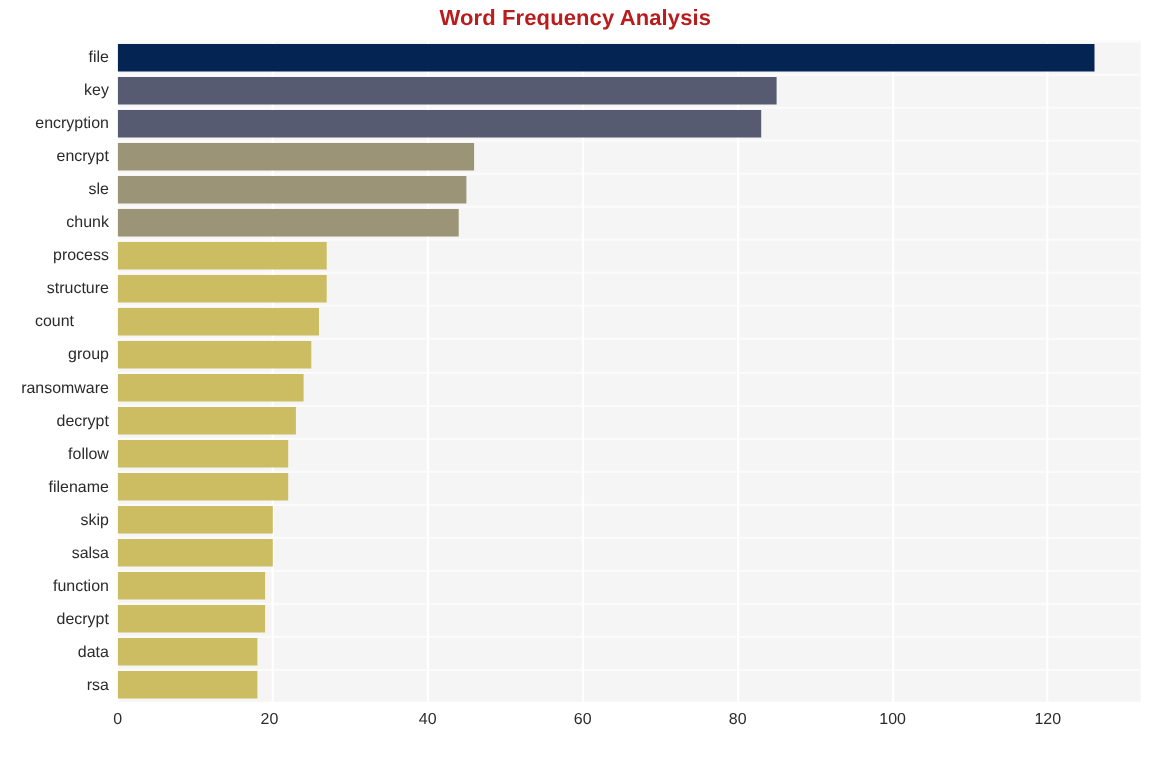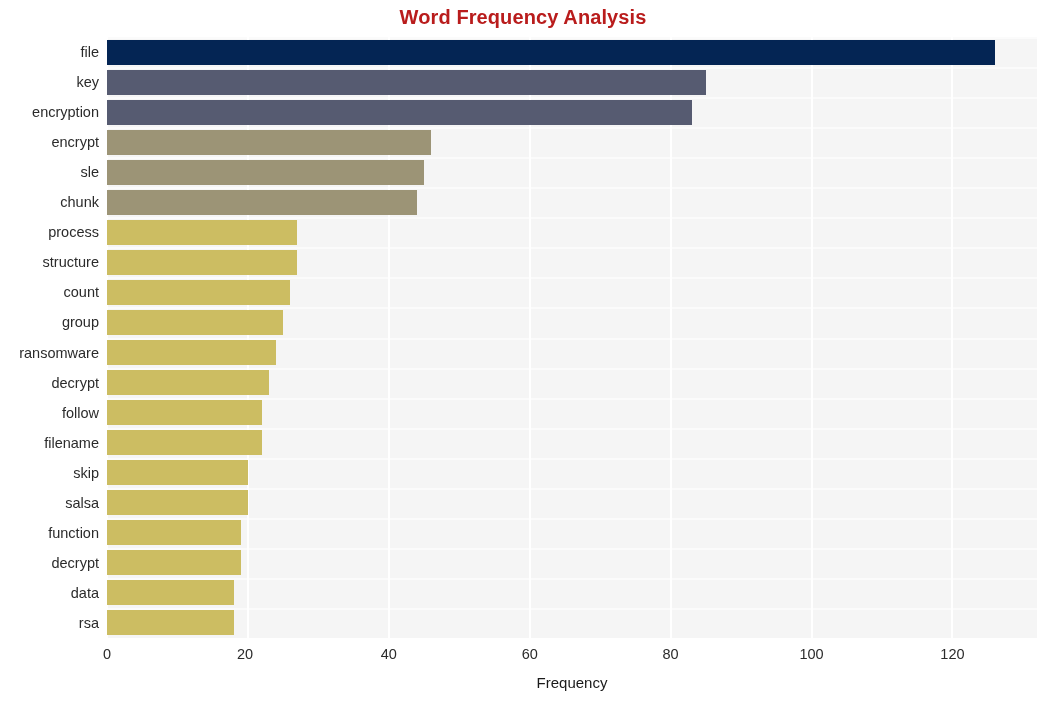--- a/index.html
+++ b/index.html
@@ -170,21 +170,21 @@
 
   <div id="y-labels">
       <div class="ylabel" style="top: 7.025px; margin-left: 24px;">file</div>
       <div class="ylabel" style="top: 37.075px;">key</div>
       <div class="ylabel" style="top: 67.125px;">encryption</div>
       <div class="ylabel" style="top: 97.175px;">encrypt</div>
       <div class="ylabel" style="top: 127.225px; text-align: right;">sle</div>
       <div class="ylabel" style="top: 157.275px;">chunk</div>
       <div class="ylabel" style="top: 187.325px;">process</div>
       <div class="ylabel" style="top: 217.375px;">structure</div>
-      <div class="ylabel" style="top: 247.425px;">count</div>
+      <div class="ylabel" style="top: 247.425px; text-align: center;">count</div>
       <div class="ylabel" style="top: 277.475px;">group</div>
       <div class="ylabel" style="top: 307.525px;">ransomware</div>
       <div class="ylabel" style="top: 337.575px;">decrypt</div>
       <div class="ylabel" style="top: 367.625px;">follow</div>
       <div class="ylabel" style="top: 397.675px;">filename</div>
       <div class="ylabel" style="top: 427.725px;">skip</div>
       <div class="ylabel" style="top: 457.775px;">salsa</div>
       <div class="ylabel" style="top: 487.825px;">function</div>
       <div class="ylabel" style="top: 517.875px;">decrypt</div>
       <div class="ylabel" style="top: 547.925px;">data</div>
@@ -194,15 +194,14 @@
   <div id="x-labels">
       <div class="xlabel" style="left: 107px;">0</div>
       <div class="xlabel" style="left: 245px;">20</div>
       <div class="xlabel" style="left: 388.818px;">40</div>
       <div class="xlabel" style="left: 529.727px;">60</div>
       <div class="xlabel" style="left: 670.636px;">80</div>
       <div class="xlabel" style="left: 811.545px;">100</div>
       <div class="xlabel" style="left: 952.455px;">120</div>
     </div>
 
-  <div id="x-axis-title">Frequency</div>
 
 </div>
 
 </body></html>

